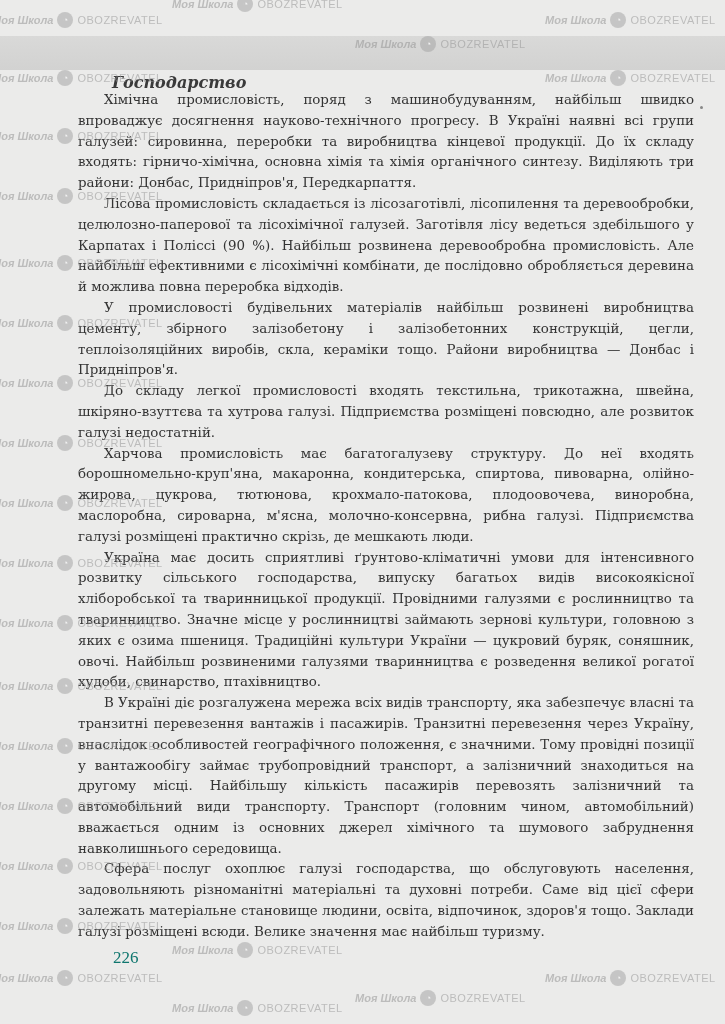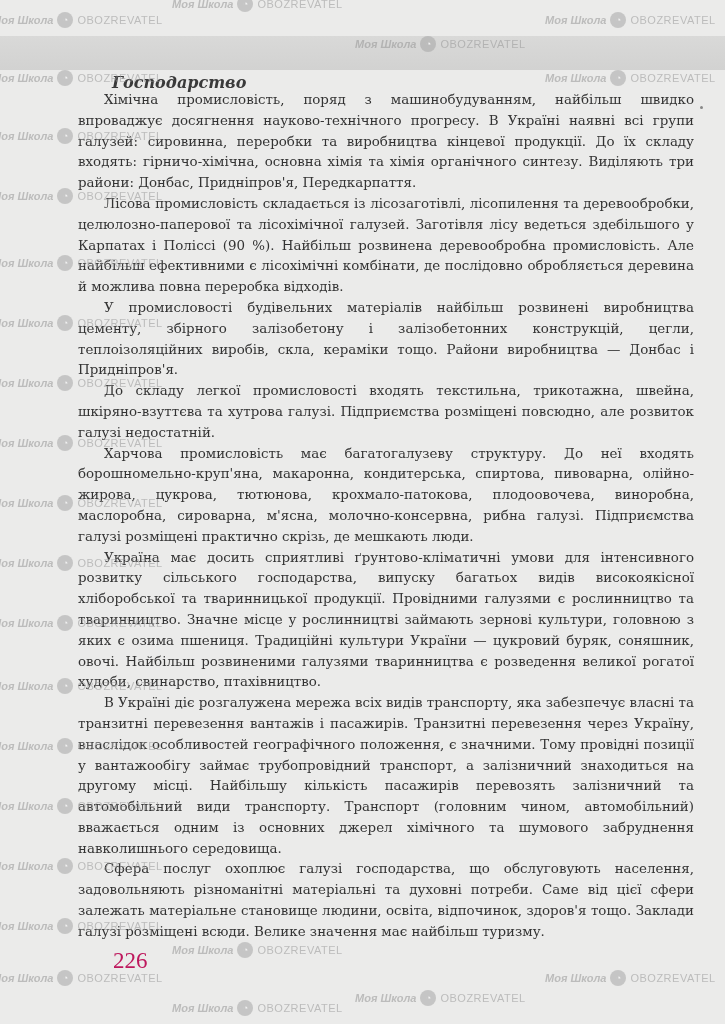--- a/index.html
+++ b/index.html
@@ -22,21 +22,21 @@
   }
   .content {
     position: absolute; left: 78px; top: 90px; width: 616px;
   }
   .para {
     margin: 0; text-indent: 26px; text-align: justify;
     font-size: 13.4px; line-height: 20.8px; color: #333;
   }
   .page-number {
     position: absolute; left: 113px; top: 948px;
-    font-family: "Liberation Serif", serif; font-size: 23px; color: #be185d;
+    font-family: "Liberation Serif", serif; font-size: 17px; color: #0f766e;
   }
   .wm {
     position: absolute; display: flex; align-items: center; gap: 4px;
     color: rgba(150,150,150,0.55); pointer-events: none;
     font-family: "Liberation Sans", sans-serif; font-size: 11px;
   }
   .wm .school { font-style: italic; font-weight: bold; }
   .wm .logo {
     width: 16px; height: 16px; border-radius: 50%;
     background: rgba(160,160,160,0.5);

